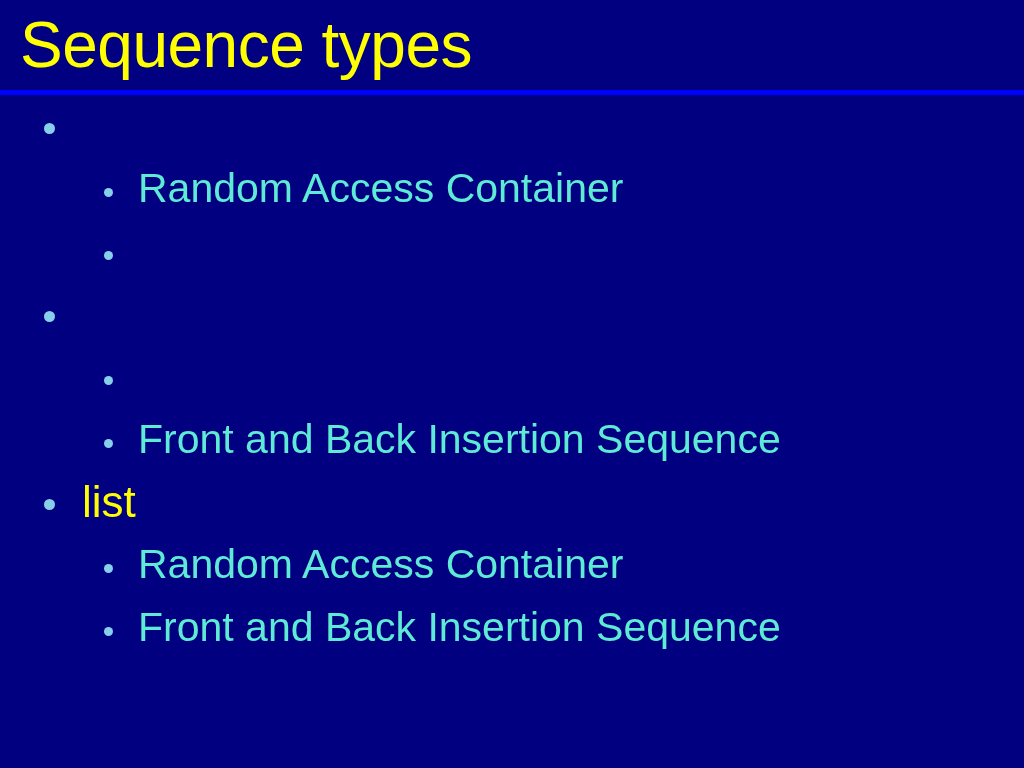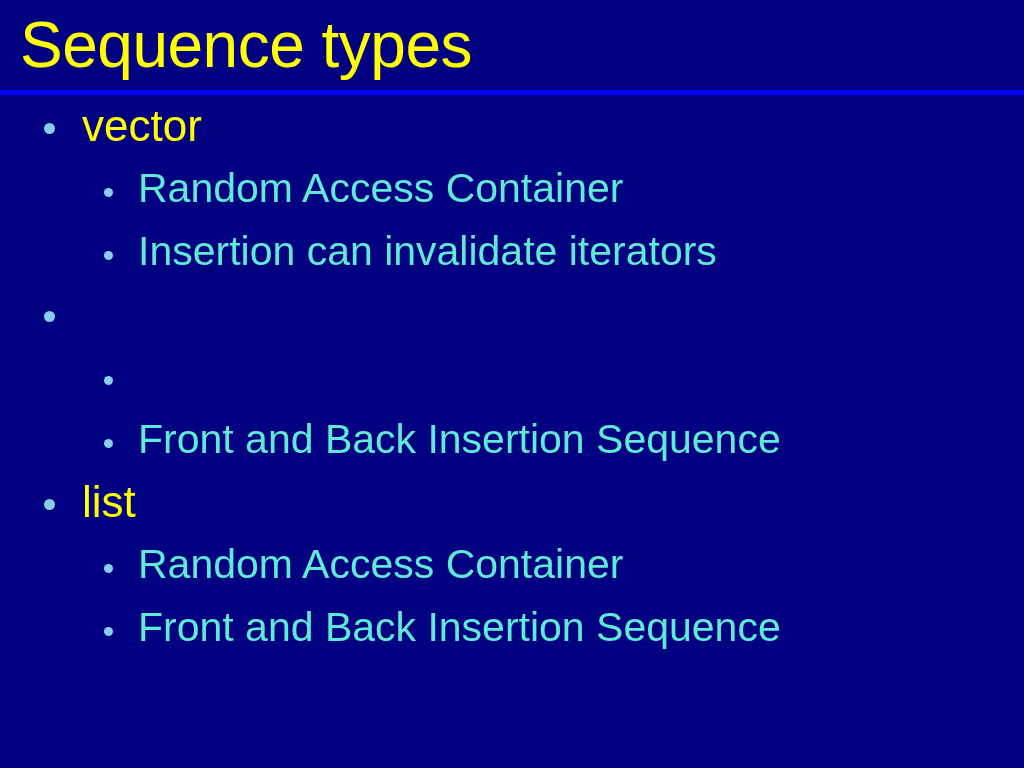--- a/index.html
+++ b/index.html
@@ -126,32 +126,30 @@
     <h1 class="slide-title">Sequence types</h1>
   </div>
 
   <div class="title-rule"></div>
 
   <div class="body-area">
     <ul class="outline">
 
       <li class="bullet level1">
         <span class="bullet-dot"></span>
-        <span class="bullet-text">vector</span>
       </li>
 
       <li class="bullet level2">
         <span class="bullet-dot"></span>
         <span class="bullet-text">Random Access Container</span>
       </li>
 
 
       <li class="bullet level2">
         <span class="bullet-dot"></span>
-        <span class="bullet-text">Insertion can invalidate iterators</span>
       </li>
 
       <li class="bullet level1">
         <span class="bullet-dot"></span>
       </li>
 
       <li class="bullet level2">
         <span class="bullet-dot"></span>
       </li>
 

